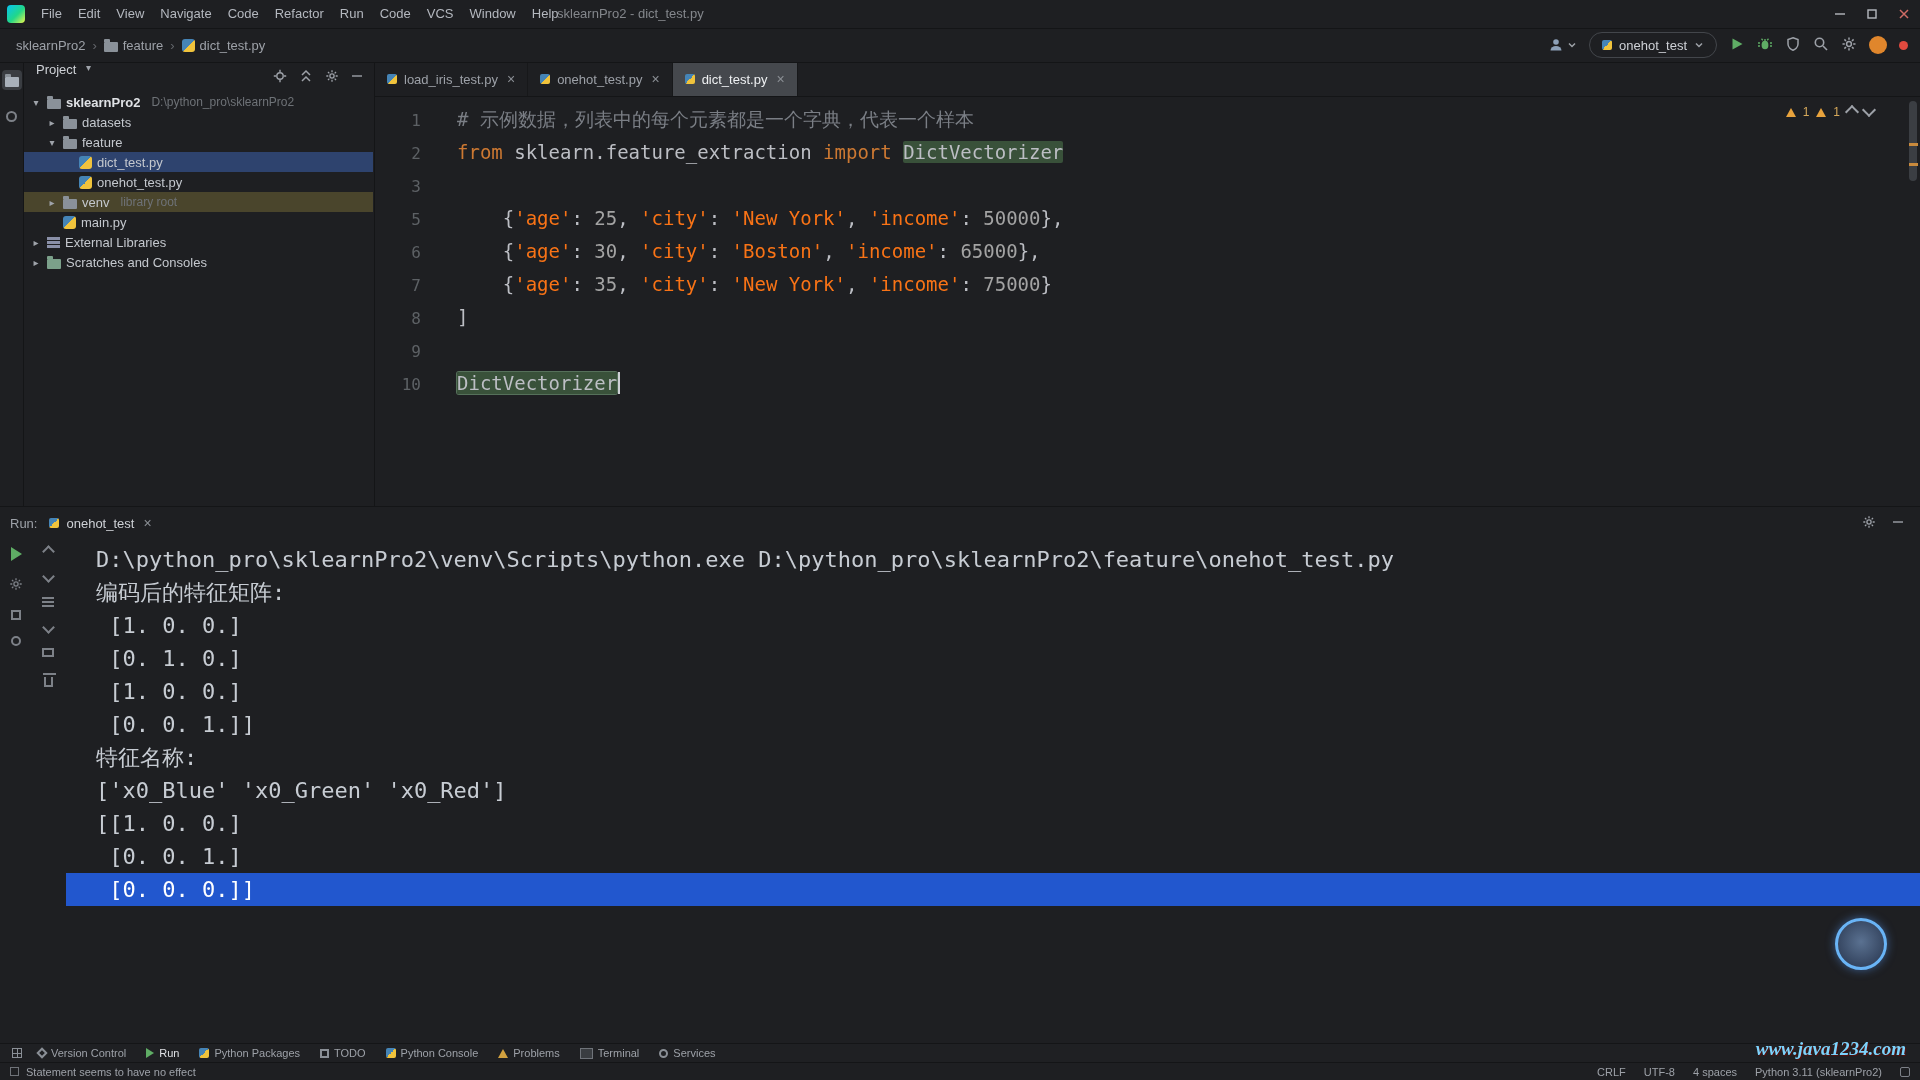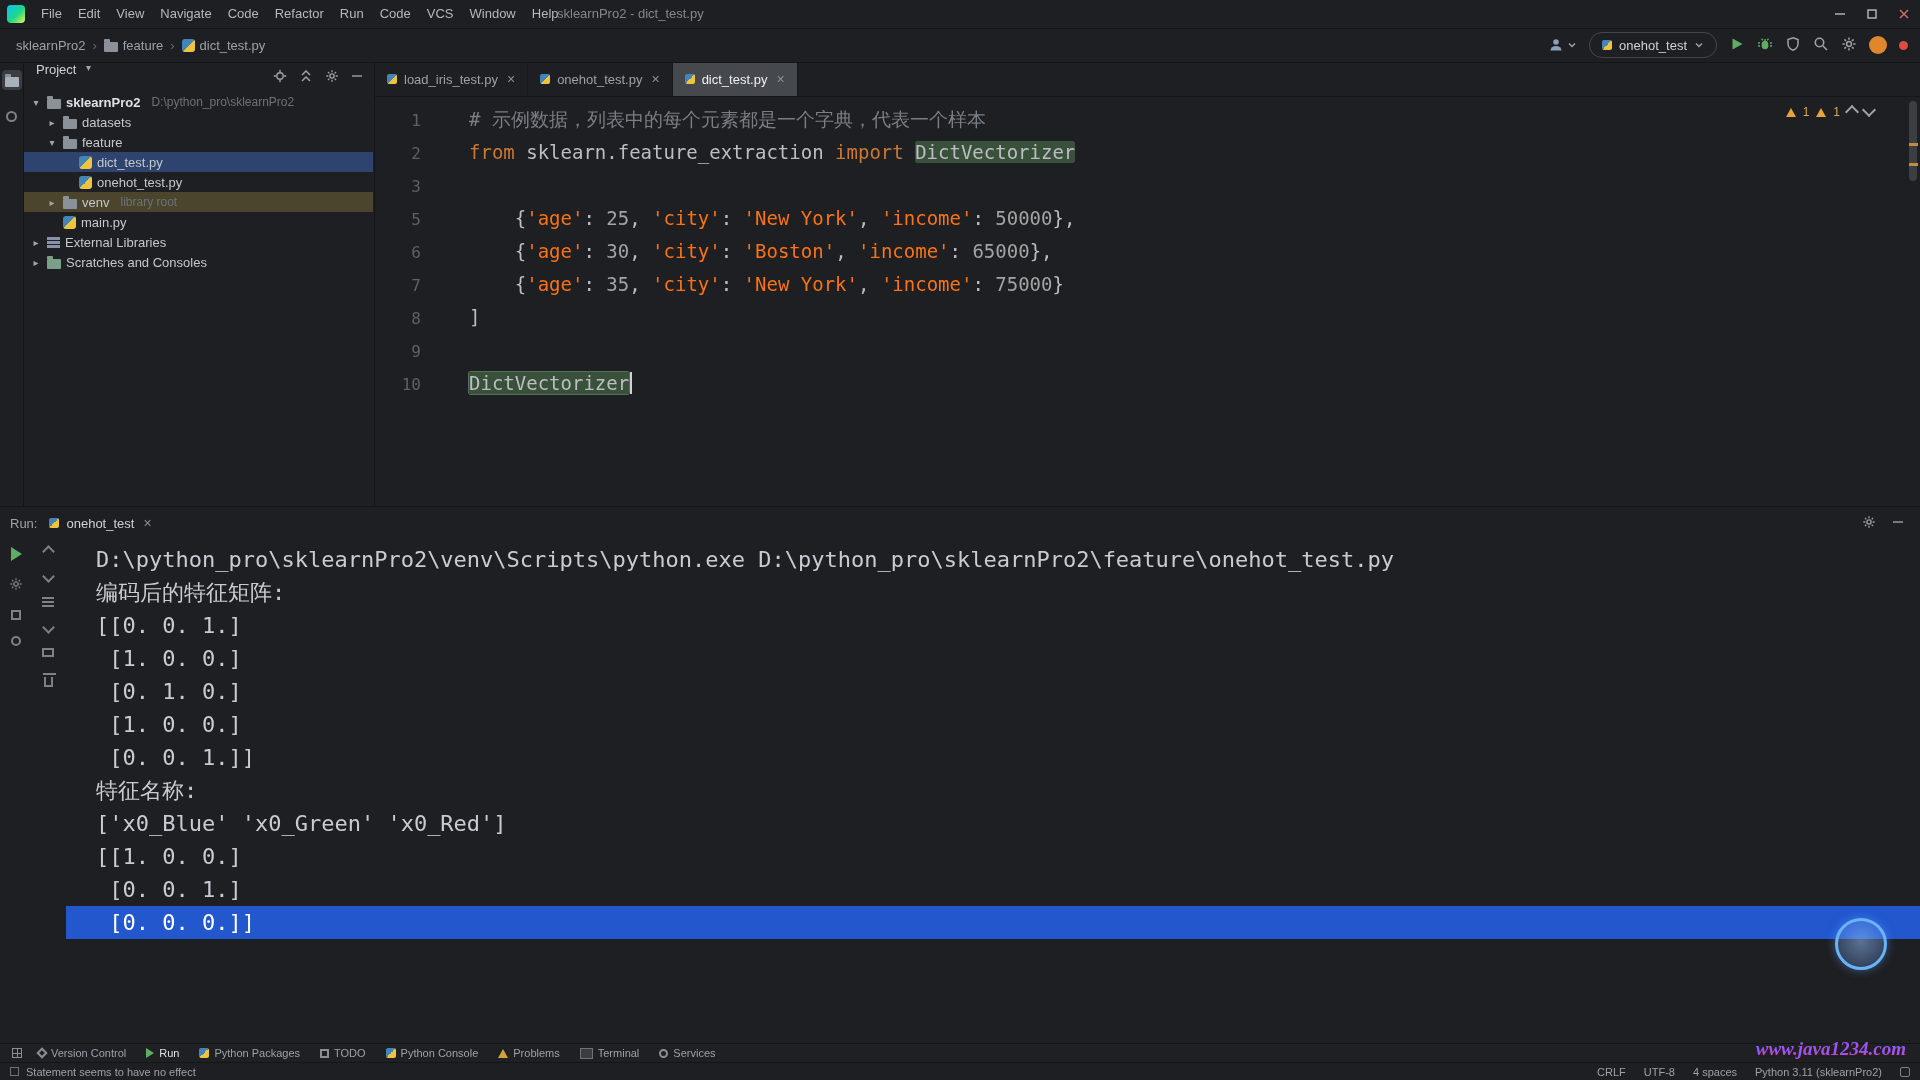--- a/index.html
+++ b/index.html
@@ -70,21 +70,21 @@
   
   .editor{position:absolute;left:374px;top:62px;right:0;bottom:574px;border-left:1px solid #141517;background:#1e1f22}
   .tabs{height:34px;display:flex;border-bottom:1px solid #141517;align-items:stretch}
   .tab{display:flex;align-items:center;gap:7px;padding:0 12px;color:#9da1a8;border-right:1px solid #17181a}
   .tab.active{background:#45484d;color:#eef0f2}
   .tab-close{color:#8b8f95;font-size:14px;margin-left:2px}
   .editor-body{position:absolute;top:35px;left:0;right:0;bottom:0;font-family:"DejaVu Sans Mono",monospace;font-size:19px}
   .code{padding-top:6px}
   .cl{height:33px;line-height:33px;white-space:pre}
   .ln{display:inline-block;width:46px;text-align:right;color:#5d6165;font-size:16px}
-  .ct{margin-left:48px}
+  .ct{margin-left:36px}
   .c-pl{color:#bcbec4}
   .c-kw{color:#cc7832}
   .c-st{color:#f97316}
   .c-nu{color:#a3a3a3}
   .c-cm{color:#7a7e85}
   .c-hl{background:#39513a;border-radius:2px}
   .c-hlbox{background:#39513a;box-shadow:0 0 0 1px #55705a;border-radius:2px}
   .caret{display:inline-block;width:2px;height:22px;background:#ced0d6;vertical-align:-4px;margin-left:1px}
   .inspections{position:absolute;top:8px;right:46px;display:flex;align-items:center;gap:7px;
     font-family:"Liberation Sans",sans-serif;font-size:12px;color:#d5a85a}
@@ -118,21 +118,21 @@
   .bic-todo{width:9px;height:9px;border:2px solid #8a8f96;box-sizing:border-box}
   .bic-problems{width:0;height:0;border-left:5px solid transparent;border-right:5px solid transparent;border-bottom:9px solid #d2a13f}
   .bic-terminal{width:11px;height:9px;background:#3a3d41;border:1px solid #6f7379}
   .bic-services{width:9px;height:9px;border:2px solid #8a8f96;border-radius:50%;box-sizing:border-box}
   .statusbar{position:absolute;left:0;right:0;bottom:0;height:18px;display:flex;align-items:center;
     font-size:11px;color:#9da1a8;padding:0 10px;gap:7px;background:#1e1f22;border-top:1px solid #141517;box-sizing:border-box}
   .sb-right{margin-left:auto;display:flex;gap:18px;align-items:center}
   .sb-ico{width:8px;height:8px;border:1px solid #7d8188;border-radius:2px}
   
   .watermark{position:absolute;right:14px;bottom:20px;font-family:"Liberation Serif",serif;font-weight:bold;
-    font-style:italic;font-size:19px;color:#8b5cf6;z-index:9;text-shadow:1px 1px 1px #5b0d08}
+    font-style:italic;font-size:19px;color:#7dd3fc;z-index:9;text-shadow:1px 1px 1px #5b0d08}
   .badge{position:absolute;left:1835px;top:918px;width:46px;height:46px;border-radius:50%;
     border:3px solid #69b4f6;background:radial-gradient(circle at 50% 45%,rgba(150,195,255,.5),rgba(60,110,200,.25));
     box-shadow:0 0 10px rgba(90,160,255,.5);z-index:9}
 </style>
 </head>
 <body>
 
 <header class="titlebar">
   <span class="logo"></span>
   <nav class="menus">
@@ -417,21 +417,20 @@
         <span class="chev-s down"></span>
         <span class="bars"></span>
         <span class="chev-s down" style="border-color:#7d8188"></span>
         <span class="rect-out"></span>
         <span class="trash ic"></span>
       </span>
     </div>
     <div class="console">
         <div class="ol">D:\python_pro\sklearnPro2\venv\Scripts\python.exe D:\python_pro\sklearnPro2\feature\onehot_test.py</div>
         <div class="ol">编码后的特征矩阵:</div>
-        <div class="ol">[[0. 0. 1.]</div>
         <div class="ol"> [1. 0. 0.]</div>
         <div class="ol"> [0. 1. 0.]</div>
         <div class="ol"> [1. 0. 0.]</div>
         <div class="ol"> [0. 0. 1.]]</div>
         <div class="ol">特征名称:</div>
         <div class="ol">['x0_Blue' 'x0_Green' 'x0_Red']</div>
         <div class="ol">[[1. 0. 0.]</div>
         <div class="ol"> [0. 0. 1.]</div>
         <div class="ol sel"> [0. 0. 0.]]</div>
         <div class="ol">&nbsp;</div>

